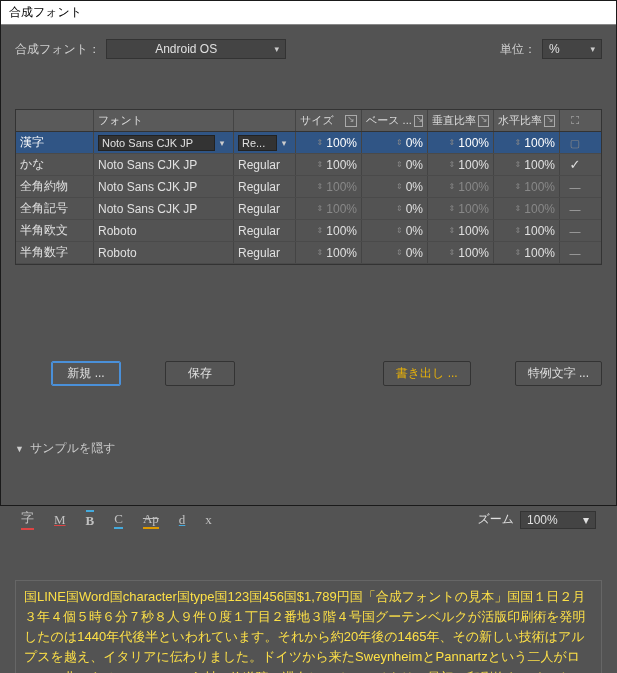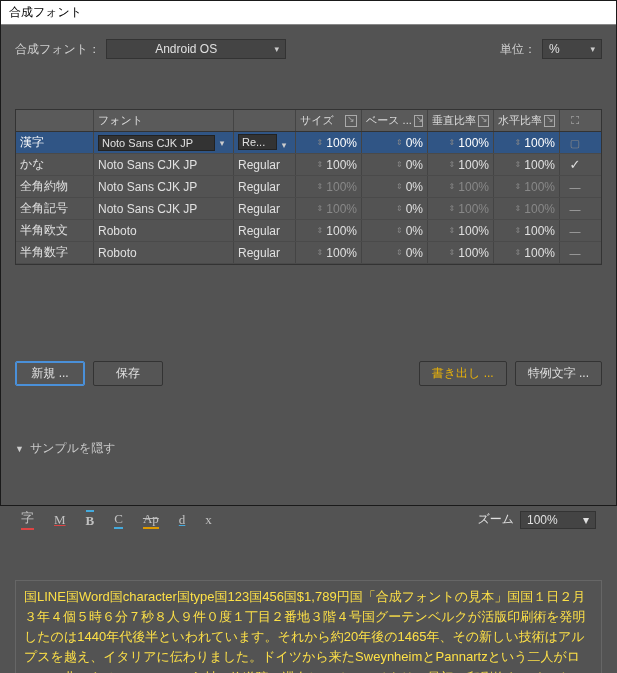--- a/index.html
+++ b/index.html
@@ -14,39 +14,39 @@
 .select.font { width: 180px; padding-left: 48px; }
 .select.unit { width: 60px; }
 .spacer { flex: 1; }
 
 .table { border: 1px solid #333; }
 .table-head { display: flex; background: #5a5a5a; font-size: 11px; color: #ddd; border-bottom: 1px solid #333; }
 .th, .td { padding: 3px 4px; border-right: 1px solid #444; display: flex; align-items: center; overflow: hidden; white-space: nowrap; }
 .th:last-child, .td:last-child { border-right: none; }
 .col-cat { width: 78px; }
 .col-font { width: 140px; }
-.col-style { width: 62px; align-items: flex-end; }
+.col-style { width: 62px; }
 .col-size { width: 66px; justify-content: flex-end; }
 .col-base { width: 66px; justify-content: flex-end; }
 .col-vert { width: 66px; justify-content: flex-end; }
 .col-horz { width: 66px; justify-content: flex-end; }
 .col-mark { width: 30px; justify-content: center; }
 .table-body { }
 .tr { display: flex; font-size: 12px; border-bottom: 1px solid #4a4a4a; height: 22px; }
 .tr.selected { background: #305585; }
 .tr.selected .td { color: #fff; }
 .td input.cell-dd { background: #333; border: 1px solid #222; color: #e0e0e0; width: 100%; font-size: 11px; padding: 1px 3px; }
 .dim { color: #888; }
 .chk::before { content: "✓"; color: #e0e0e0; font-size: 13px; }
 .dash::before { content: "—"; color: #aaa; font-size: 11px; }
 .box::before { content: "▢"; color: #888; font-size: 11px; }
 .dd-chev { width: 14px; text-align: center; font-size: 9px; color: #ccc; }
 
 .btn-row { display: flex; gap: 8px; margin-top: 56px; font-size: 12px; }
-.btn { background: #555; border: 1px solid #333; color: #e0e0e0; padding: 3px 12px; font-size: 12px; cursor: pointer; border-radius: 2px; min-width: 70px; text-align: center; }
+.btn { background: #555; border: 1px solid #333; color: #e0e0e0; padding: 3px 12px; font-size: 12px; cursor: pointer; border-radius: 2px; min-width: 70px; text-align: center; margin-left: 36px; }
 .btn.active { border-color: #4a90d9; box-shadow: 0 0 0 1px #4a90d9 inset; }
 .btn.dim { color: #eab308; }
 
 .collapse-row { display: flex; align-items: center; gap: 6px; margin: 14px 0 8px 0; font-size: 12px; color: #ccc; cursor: pointer; }
 .collapse-row .tri { font-size: 9px; }
 
 .toolbar { display: flex; align-items: center; gap: 20px; font-size: 13px; padding: 4px 6px; margin-bottom: 6px; }
 .tool { color: #c0c0c0; cursor: pointer; font-family: serif; position: relative; }
 .tool.jp { border-bottom: 2px solid #d44; padding-bottom: 1px; }
 .tool.m { text-decoration: underline; text-decoration-color: #d44; }

